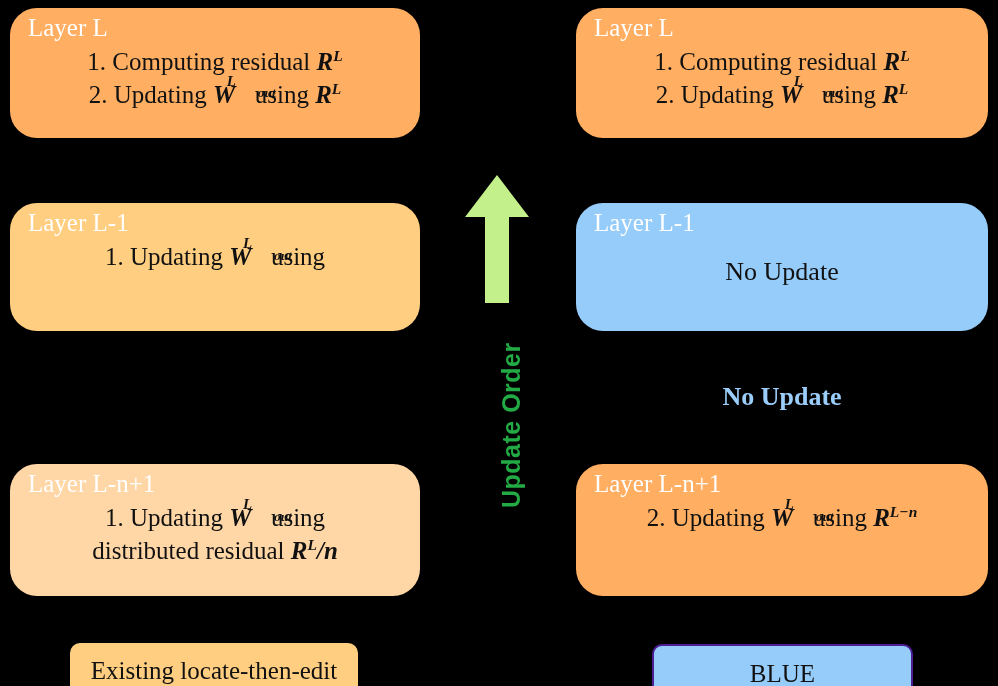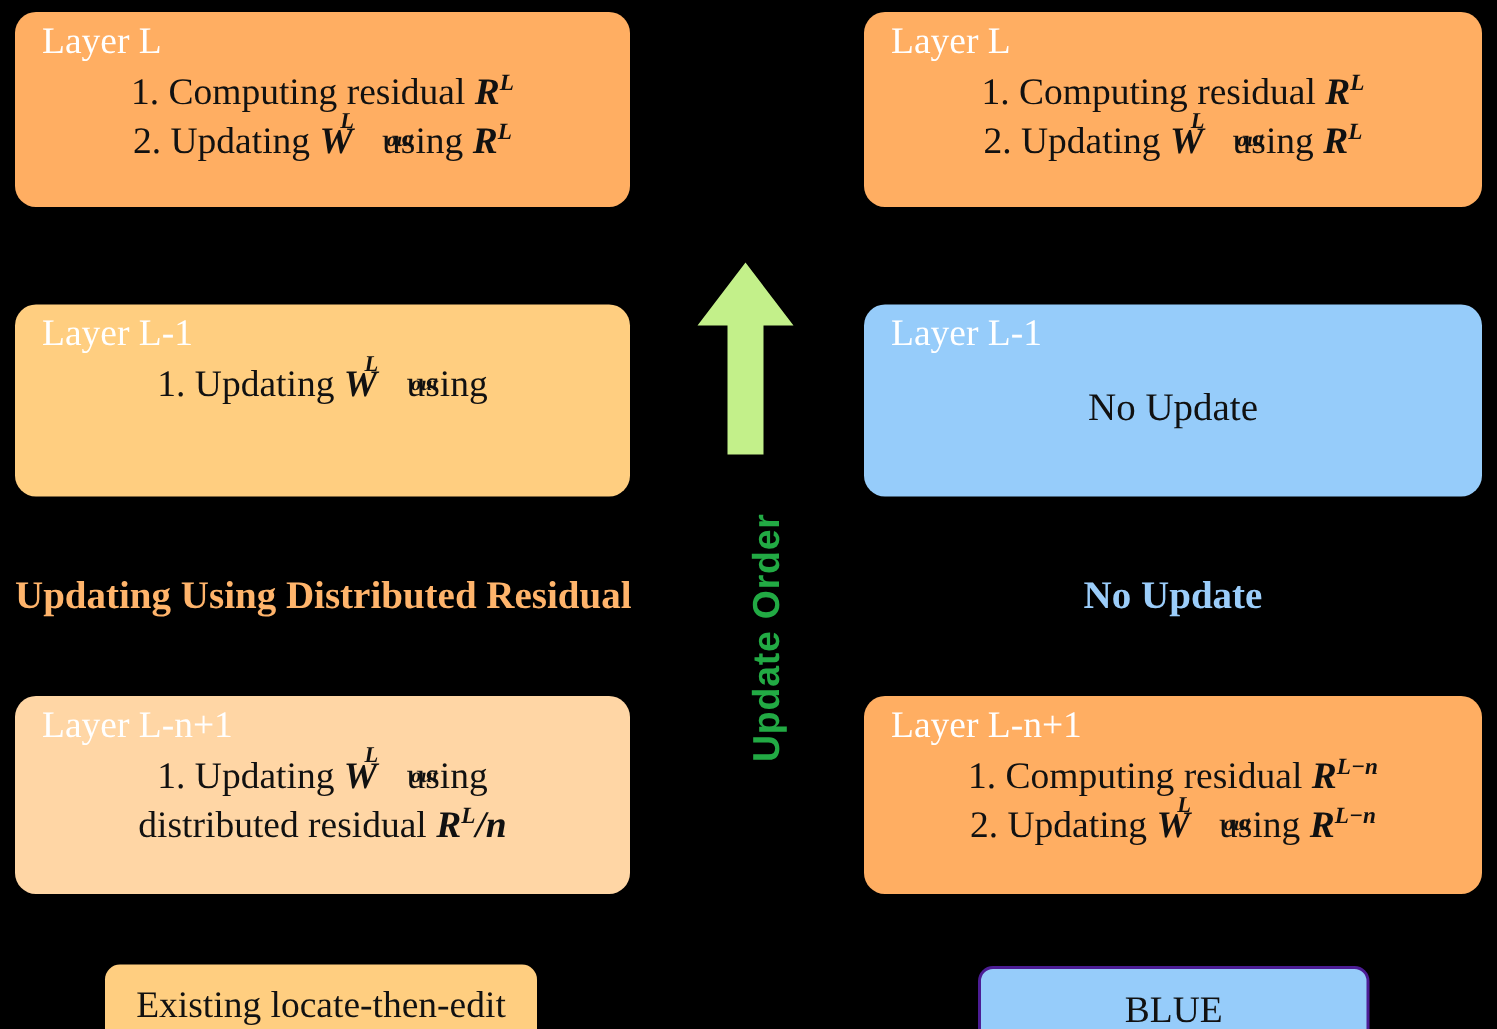--- a/index.html
+++ b/index.html
@@ -19,21 +19,21 @@
     position: absolute;
     left: 0; top: 0;
     width: 998px;
     height: 686px;
     background: #000000;
   }
 
   
   .card {
     position: absolute;
-    border-radius: 14px;
+    border-radius: 27px;
     box-sizing: border-box;
   }
 
   .card-title {
     position: absolute;
     left: 18px;
     top: 6px;
     color: #ffffff;
     font-size: 25px;
     line-height: 1.12;
@@ -212,21 +212,20 @@
   </div>
 
   <div class="card" id="card-left-bottom">
     <div class="card-title">Layer L-n+1</div>
     <div class="card-body">
       <span class="line">1. Updating&nbsp;<span class="wsub"><span class="wchar">W</span><span class="sup-l">L</span><span class="sub-out">out</span></span>&nbsp;using</span>
       <span class="line">distributed residual&nbsp;<span class="mb">R</span><sup class="ms">L</sup><span class="mb">/n</span></span>
     </div>
   </div>
 
-  <div class="caption" id="caption-left">Updating Using Distributed Residual</div>
 
   <div class="legend-pill" id="legend-left">
     <span>Existing locate-then-edit</span>
   </div>
 
   <svg id="update-arrow" viewBox="0 0 68 134">
     <polygon points="34,3 66,45 46,45 46,131 22,131 22,45 2,45" fill="#c3f08a"></polygon>
   </svg>
 
   <div id="update-order-label">Update Order</div>
@@ -242,21 +241,20 @@
   <div class="card" id="card-right-mid">
     <div class="card-title">Layer L-1</div>
     <div class="card-body">
       <span class="line">No Update</span>
     </div>
   </div>
 
   <div class="card" id="card-right-bottom">
     <div class="card-title">Layer L-n+1</div>
     <div class="card-body">
-      <span class="line">1. Computing residual&nbsp;<span class="mb">R</span><sup class="ms">L−n</sup></span>
       <span class="line">2. Updating&nbsp;<span class="wsub"><span class="wchar">W</span><span class="sup-l">L</span><span class="sub-out">out</span></span>&nbsp;using&nbsp;<span class="mb">R</span><sup class="ms">L−n</sup></span>
     </div>
   </div>
 
   <div class="caption" id="caption-right">No Update</div>
 
   <div class="legend-pill" id="legend-right">
     <span>BLUE</span>
   </div>
 

